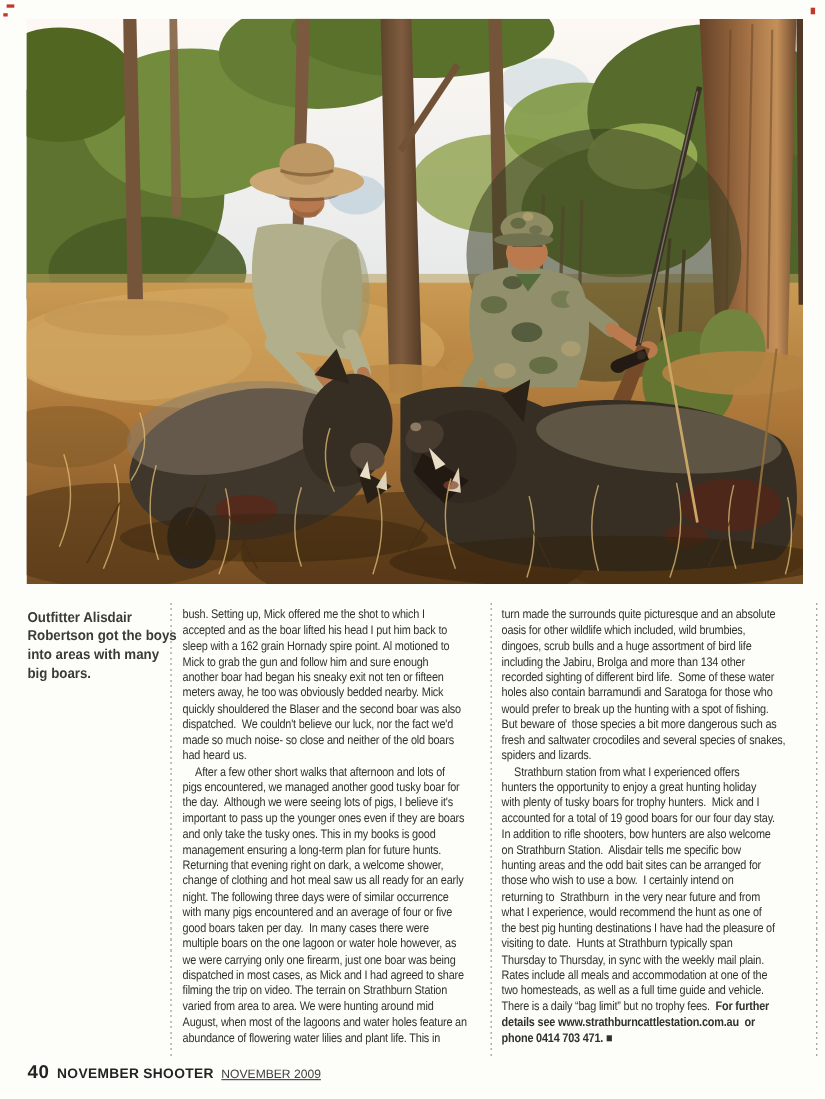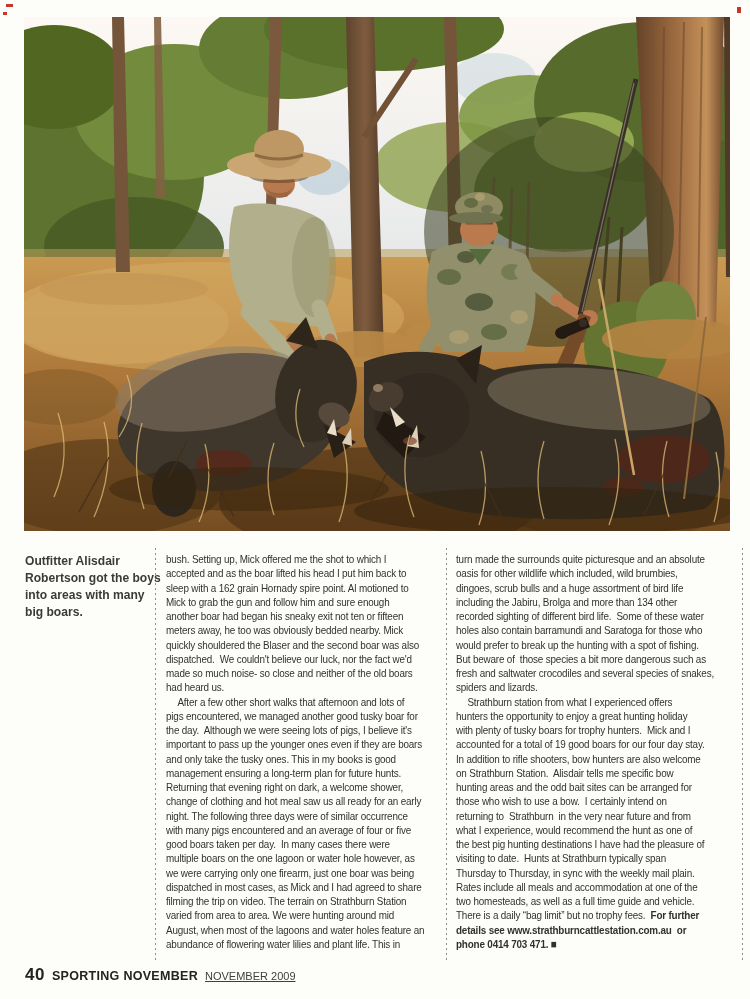--- a/index.html
+++ b/index.html
@@ -314,19 +314,19 @@
     <div class="tline">Thursday to Thursday, in sync with the weekly mail plain.</div>
     <div class="tline">Rates include all meals and accommodation at one of the</div>
     <div class="tline">two homesteads, as well as a full time guide and vehicle.</div>
     <div class="tline"><span>There is a daily “bag limit” but no trophy fees.  </span><span class="b">For further</span></div>
     <div class="tline"><span class="b">details see www.strathburncattlestation.com.au  or</span></div>
     <div class="tline"><span class="b">phone 0414 703 471. ■</span></div>
   </div>
 
 <div class="footer">
   <span class="pn">40</span>
-  <span class="mag">SPORTING NOVEMBER</span>
+  <span class="mag">NOVEMBER SHOOTER</span>
   <span class="iss">NOVEMBER 2009</span>
 </div>
 
 <div class="speck s1"></div>
 <div class="speck s2"></div>
 <div class="speck s3"></div>
 
 </body></html>

